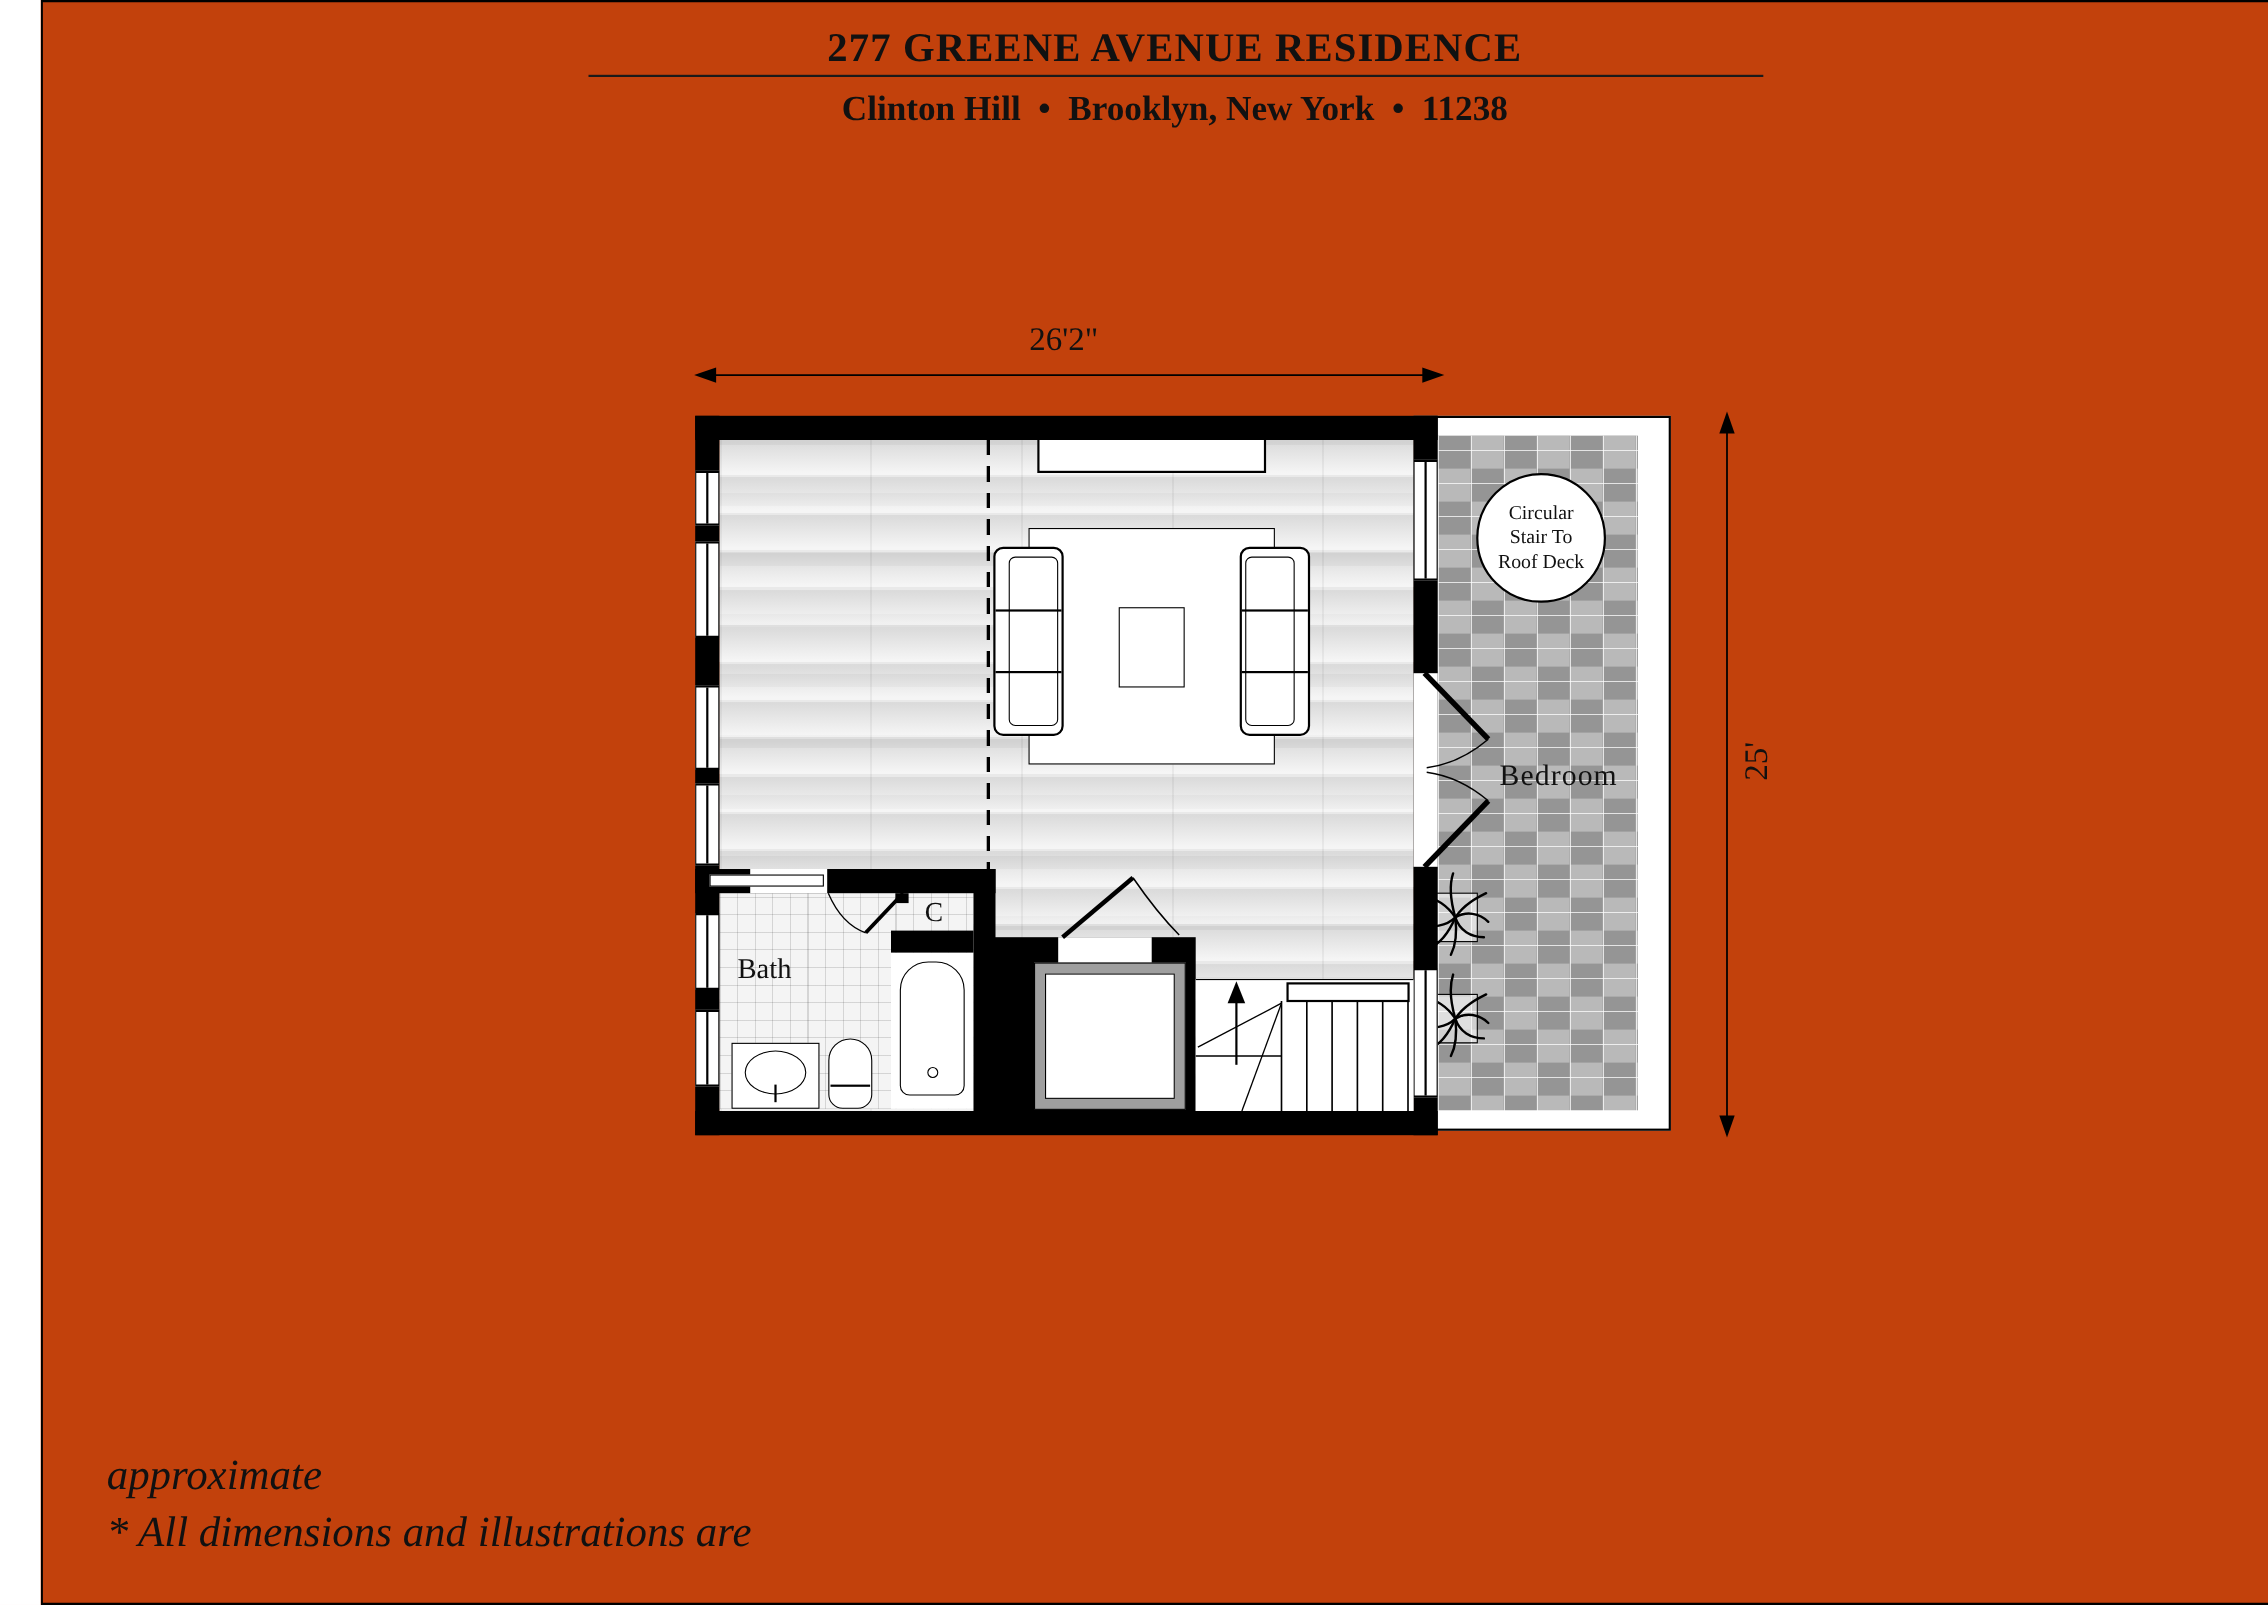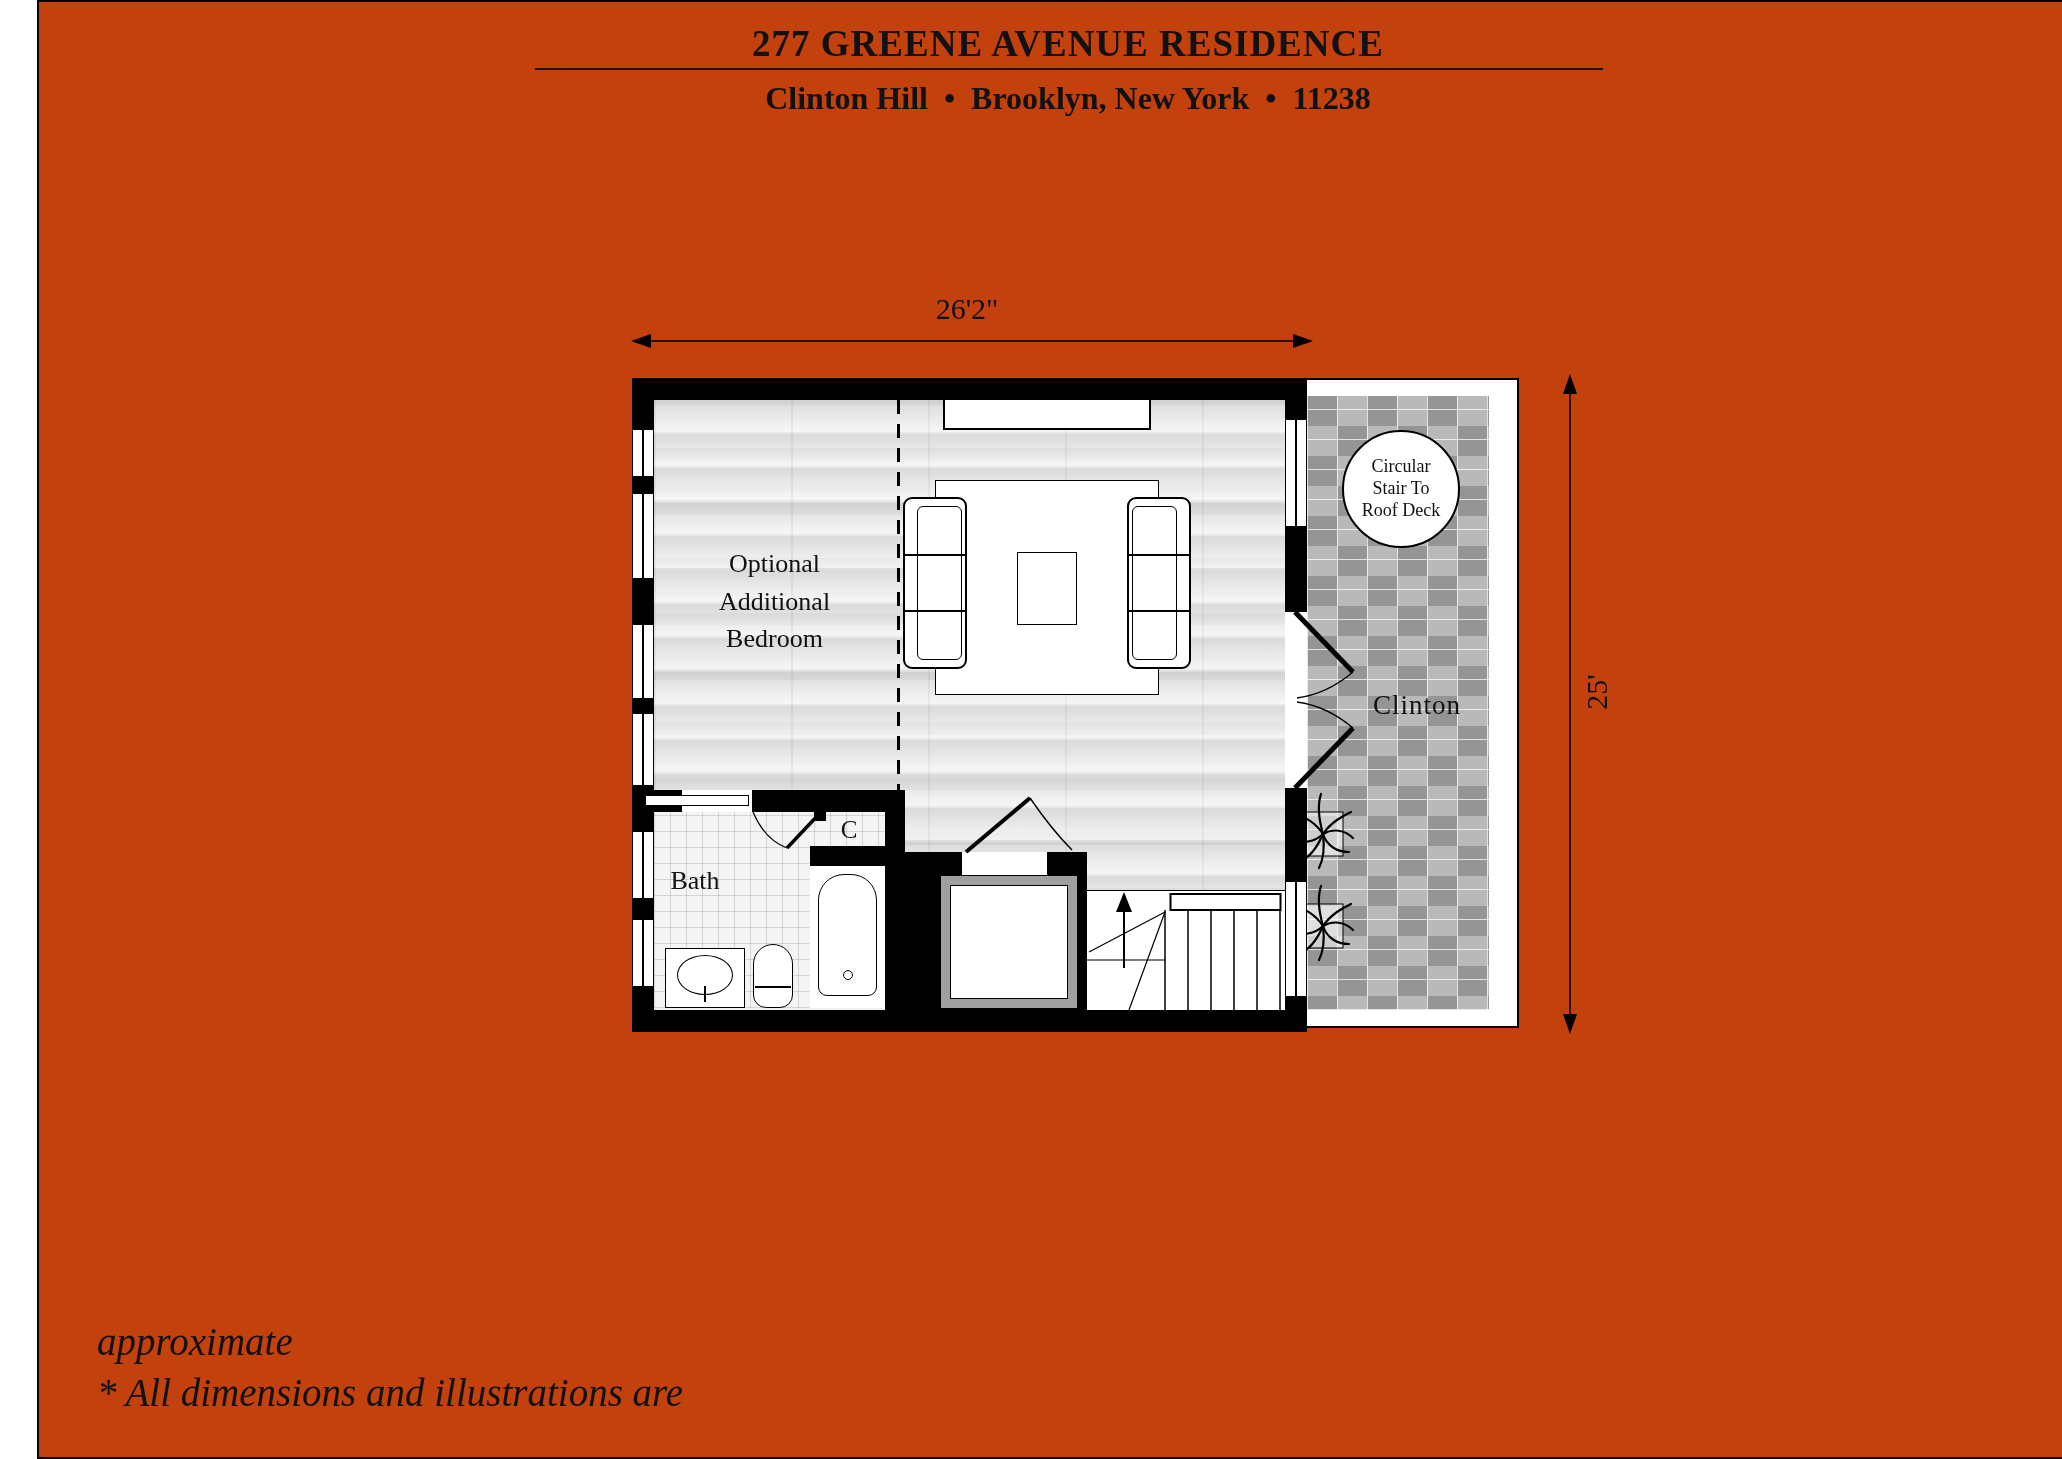--- a/index.html
+++ b/index.html
@@ -84,21 +84,21 @@
     <polygon points="684,12 664,5 664,19" fill="#000"></polygon>
   </svg>
 
   <div class="abs" style="left:1248px;top:378px;width:234px;height:650px;background:#fff;border:2px solid #000;box-sizing:border-box;"></div>
   <div class="abs tiles" style="left:1270px;top:396px;width:182px;height:614px;"></div>
   <div class="abs bubble ctr" style="left:1305px;top:430px;width:114px;height:114px;">
     <div>Circular</div>
     <div>Stair To</div>
     <div>Roof Deck</div>
   </div>
-  <div class="abs ctr" style="left:1305px;top:690px;width:150px;font-size:27px;letter-spacing:1px;">Clinton</div>
+  <div class="abs ctr" style="left:1305px;top:690px;width:150px;font-size:27px;letter-spacing:1px;">Bedroom</div>
   <svg class="abs" style="left:1252px;top:786px;" width="66" height="200" viewBox="0 0 66 200">
     <g stroke="#000" stroke-width="2.2" fill="none" stroke-linecap="round">
       <rect x="14" y="26" width="40" height="44" fill="rgba(255,255,255,0.55)" stroke-width="1"></rect>
       <path d="M34,48 C26,36 14,30 4,28"></path>
         <path d="M34,48 C30,34 28,20 32,8"></path>
       <path d="M34,48 C42,36 54,30 62,26"></path>
         <path d="M34,48 C44,42 56,44 64,52"></path>
       <path d="M34,48 C26,56 12,58 4,54"></path>
         <path d="M34,48 C38,60 48,66 60,66"></path>
       <path d="M34,48 C28,62 20,72 10,76"></path>
@@ -220,25 +220,20 @@
       <path d="M78,4 Q100,36 120,56" stroke-width="1.4"></path>
     </g>
   </svg>
   <svg class="abs" style="left:704px;top:804px;" width="88" height="52" viewBox="0 0 88 52">
     <g stroke="#000" fill="none">
       <line x1="80" y1="8" x2="46" y2="44" stroke-width="3.5"></line>
       <path d="M46,44 Q24,36 12,8" stroke-width="1.2"></path>
     </g>
   </svg>
 
-  <div class="abs ctr lbl" style="left:640px;top:545px;width:195px;">
-    <div>Optional</div>
-    <div>Additional</div>
-    <div>Bedroom</div>
-  </div>
   <div class="abs ctr" style="left:608px;top:866px;width:100px;font-size:26px;">Bath</div>
   <div class="abs ctr" style="left:798px;top:816px;width:28px;font-size:25px;">C</div>
 
   <svg class="abs" style="left:1518px;top:372px;" width="30" height="664" viewBox="0 0 30 664">
     <line x1="15" y1="18" x2="15" y2="646" stroke="#000" stroke-width="1.6"></line>
     <polygon points="15,2 8,22 22,22" fill="#000"></polygon>
     <polygon points="15,662 8,642 22,642" fill="#000"></polygon>
   </svg>
   <div class="abs ctr" style="left:1528px;top:677px;width:60px;height:30px;font-size:30px;transform:rotate(-90deg);">25'</div>
 

